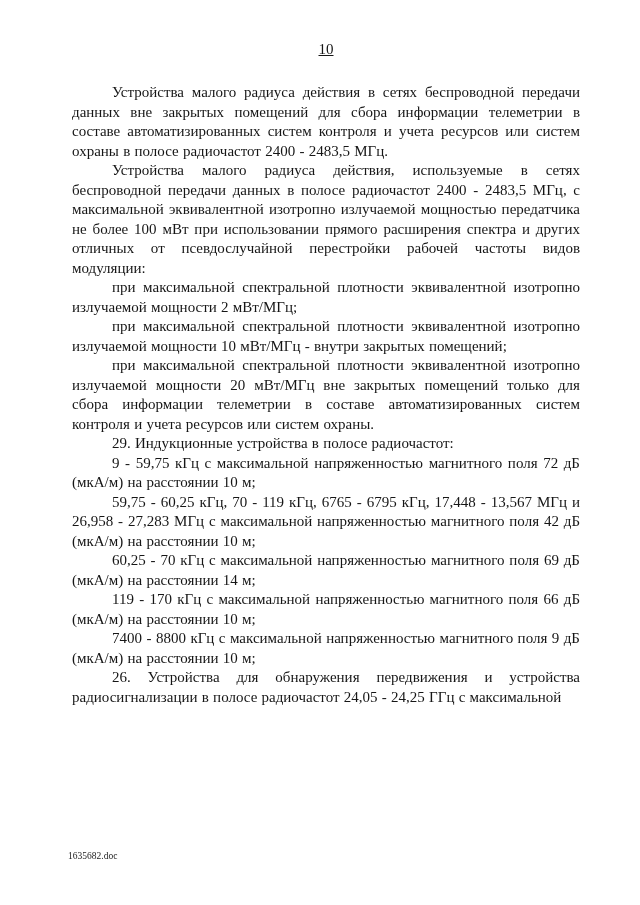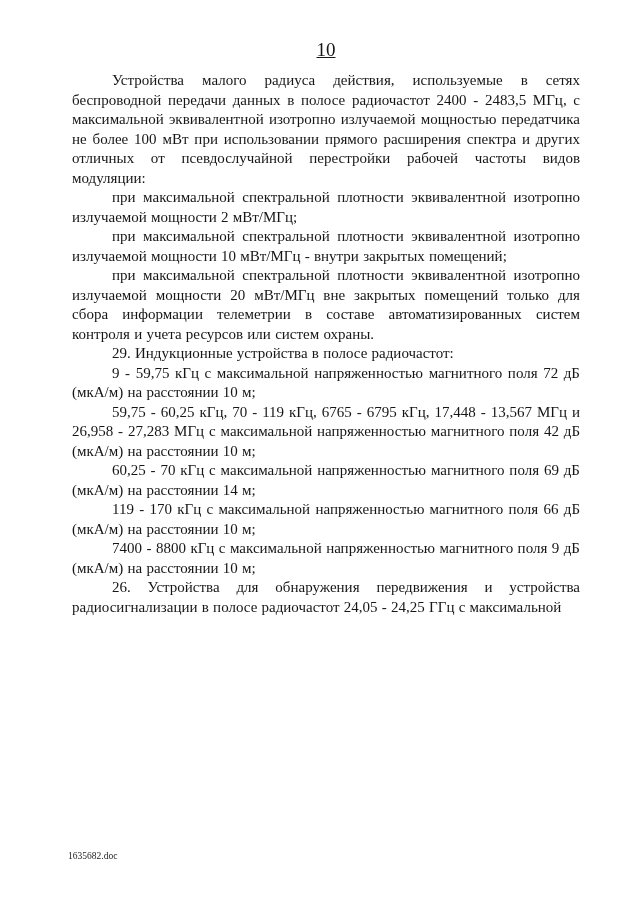--- a/index.html
+++ b/index.html
@@ -17,23 +17,23 @@
     overflow: hidden;
   }
   .content {
     position: absolute;
     left: 72px;
     top: 40px;
     width: 508px;
   }
   .page-number {
     text-align: center;
-    font-size: 19px;
+    font-size: 15px;
     line-height: 19px;
-    margin: 0 0 12px 0;
+    margin: 0 0 24px 0;
     text-decoration: underline;
   }
   p.body-par {
     margin: 0;
     font-size: 15px;
     line-height: 19.5px;
     text-align: justify;
     text-indent: 40px;
     word-spacing: 0.5px;
   }
@@ -45,20 +45,21 @@
     line-height: 11px;
     color: #222222;
   }
 </style>
 </head>
 <body>
 
 <div class="page">
   <div class="content">
     <div class="page-number">10</div>
+    <p class="body-par">Устройства малого радиуса действия в сетях беспроводной передачи данных вне закрытых помещений для сбора информации телеметрии в составе автоматизированных систем контроля и учета ресурсов или систем охраны в полосе радиочастот 2400 - 2483,5 МГц.</p>
     <p class="body-par">Устройства малого радиуса действия, используемые в сетях беспроводной передачи данных в полосе радиочастот 2400 - 2483,5 МГц, с максимальной эквивалентной изотропно излучаемой мощностью передатчика не более 100 мВт при использовании прямого расширения спектра и других отличных от псевдослучайной перестройки рабочей частоты видов модуляции:</p>
     <p class="body-par">при максимальной спектральной плотности эквивалентной изотропно излучаемой мощности 2 мВт/МГц;</p>
     <p class="body-par">при максимальной спектральной плотности эквивалентной изотропно излучаемой мощности 10 мВт/МГц - внутри закрытых помещений;</p>
     <p class="body-par">при максимальной спектральной плотности эквивалентной изотропно излучаемой мощности 20 мВт/МГц вне закрытых помещений только для сбора информации телеметрии в составе автоматизированных систем контроля и учета ресурсов или систем охраны.</p>
     <p class="body-par">29. Индукционные устройства в полосе радиочастот:</p>
     <p class="body-par">9 - 59,75 кГц с максимальной напряженностью магнитного поля 72 дБ (мкА/м) на расстоянии 10 м;</p>
     <p class="body-par">59,75 - 60,25 кГц, 70 - 119 кГц, 6765 - 6795 кГц, 17,448 - 13,567 МГц и 26,958 - 27,283 МГц с максимальной напряженностью магнитного поля 42 дБ (мкА/м) на расстоянии 10 м;</p>
     <p class="body-par">60,25 - 70 кГц с максимальной напряженностью магнитного поля 69 дБ (мкА/м) на расстоянии 14 м;</p>
     <p class="body-par">119 - 170 кГц с максимальной напряженностью магнитного поля 66 дБ (мкА/м) на расстоянии 10 м;</p>
     <p class="body-par">7400 - 8800 кГц с максимальной напряженностью магнитного поля 9 дБ (мкА/м) на расстоянии 10 м;</p>

